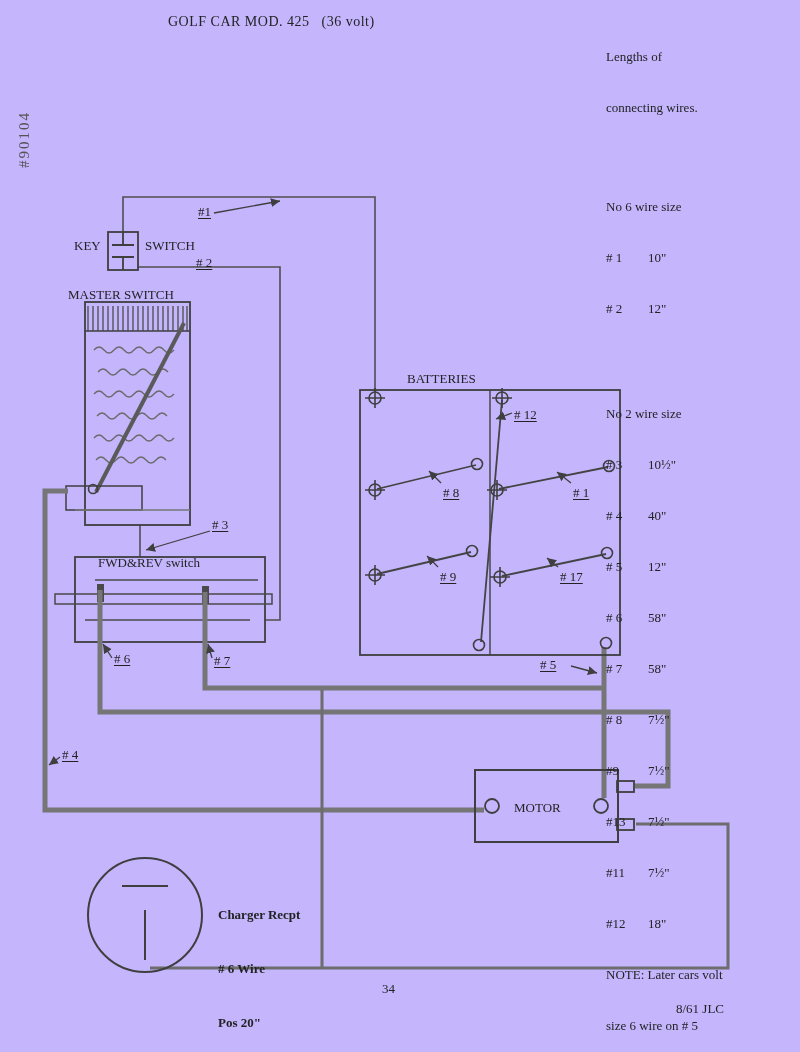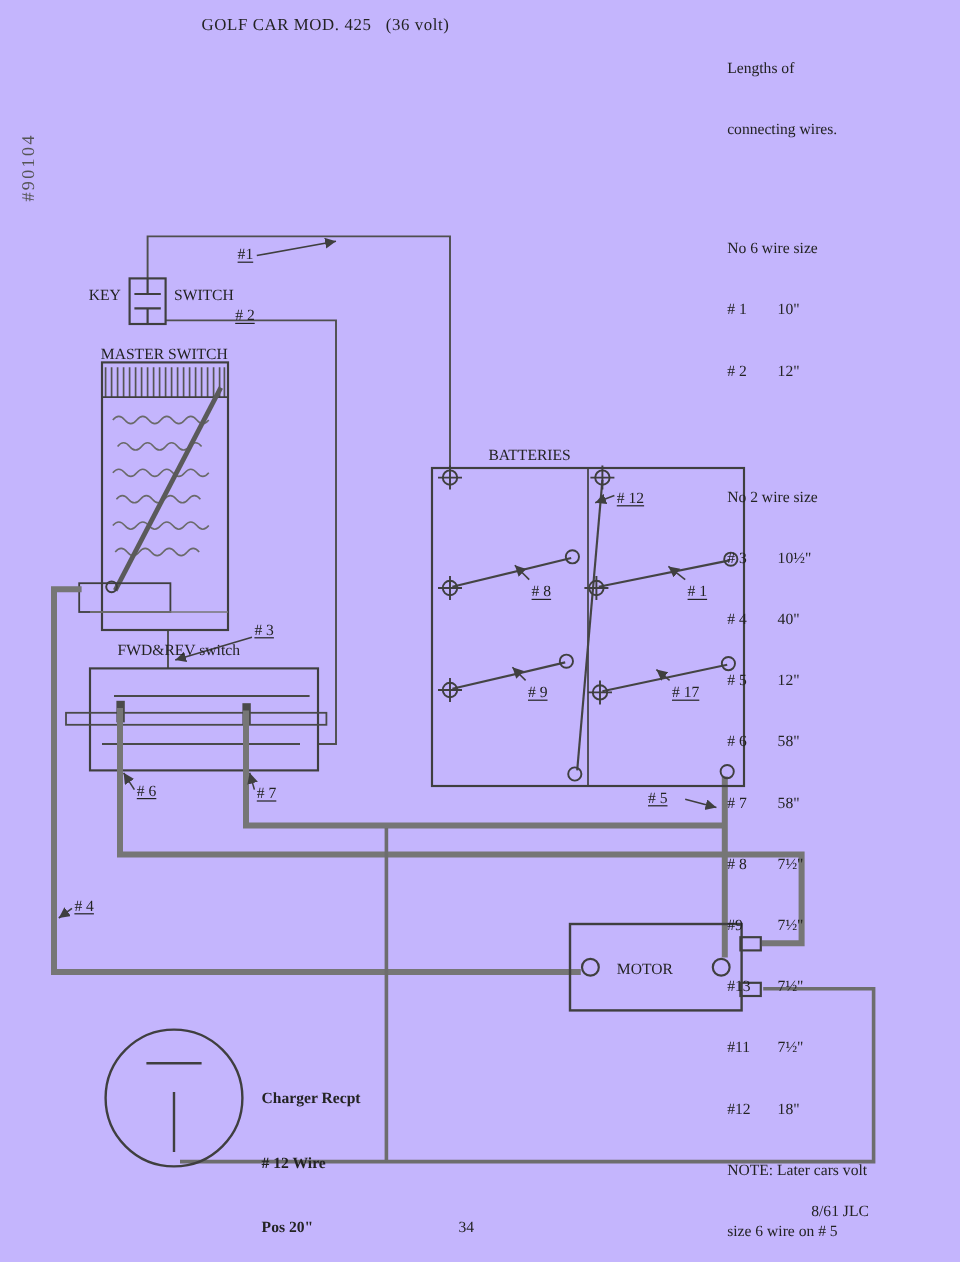--- a/index.html
+++ b/index.html
@@ -174,41 +174,41 @@
     <div><span class="wl">#13</span><span>7½"</span></div>
     <div><span class="wl">#11</span><span>7½"</span></div>
     <div><span class="wl">#12</span><span>18"</span></div>
     <div>NOTE: Later cars volt</div>
     <div>size 6 wire on # 5</div>
     
   </div>
 
   <div class="t" style="left:74px;top:237px">KEY</div>
   <div class="t" style="left:145px;top:237px">SWITCH</div>
-  <div class="t" style="left:84px;top:286px">MASTER SWITCH</div>
-  <div class="t" style="left:98px;top:533px">FWD&amp;REV switch</div>
+  <div class="t" style="left:68px;top:286px">MASTER SWITCH</div>
+  <div class="t" style="left:98px;top:554px">FWD&amp;REV switch</div>
   <div class="t" style="left:407px;top:370px">BATTERIES</div>
   <div class="t" style="left:514px;top:799px">MOTOR</div>
 
   <div class="t bold" style="left:218px;top:870px;line-height:18px">
     <div>Charger Recpt</div>
-    <div># 12 Wire</div>
+    <div># 6 Wire</div>
     <div>Pos 20"</div>
     
   </div>
 
   <div class="t wire-label" style="left:198px;top:203px">#1</div>
   <div class="t wire-label" style="left:196px;top:254px"># 2</div>
   <div class="t wire-label" style="left:212px;top:516px"># 3</div>
   <div class="t wire-label" style="left:62px;top:746px"># 4</div>
   <div class="t wire-label" style="left:540px;top:656px"># 5</div>
   <div class="t wire-label" style="left:114px;top:650px"># 6</div>
   <div class="t wire-label" style="left:214px;top:652px"># 7</div>
   <div class="t wire-label" style="left:443px;top:484px"># 8</div>
   <div class="t wire-label" style="left:440px;top:568px"># 9</div>
   <div class="t wire-label" style="left:573px;top:484px"># 1</div>
   <div class="t wire-label" style="left:560px;top:568px"># 17</div>
   <div class="t wire-label" style="left:514px;top:406px"># 12</div>
 
-  <div class="t" style="left:382px;top:1014px">34</div>
+  <div class="t" style="left:382px;top:980px">34</div>
   <div class="t" style="left:676px;top:1000px">8/61 JLC</div>
 
 </div>
 
 </body></html>

